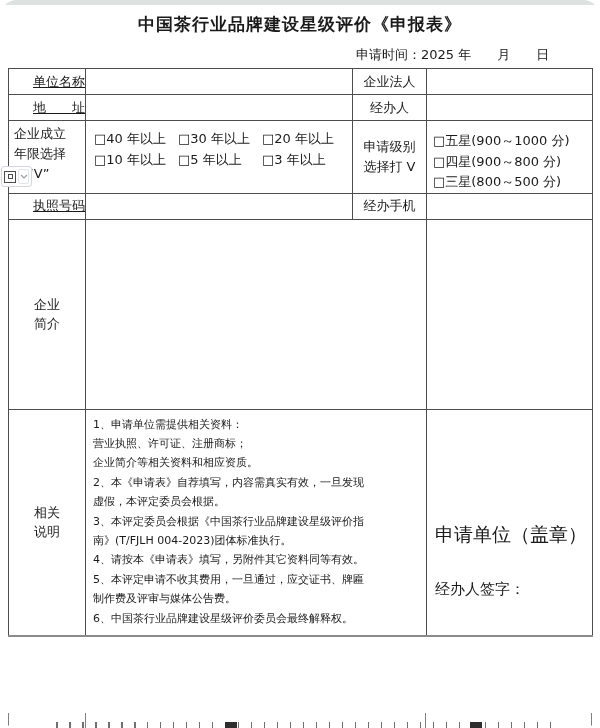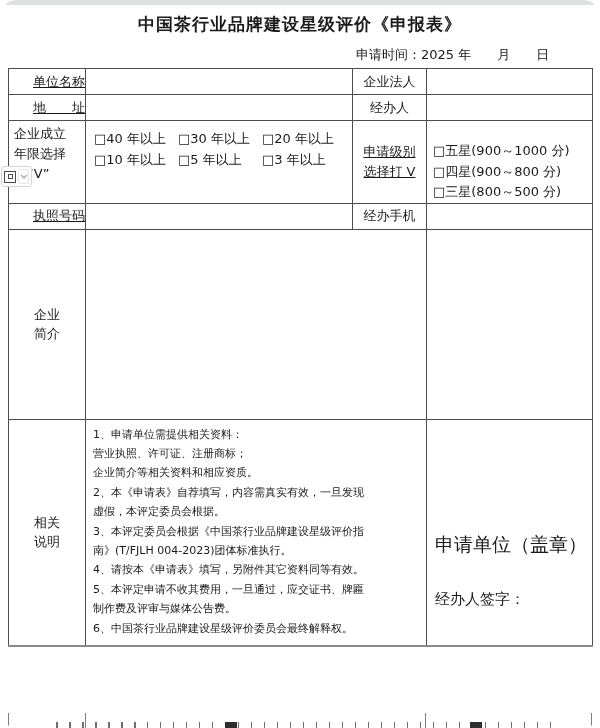--- a/index.html
+++ b/index.html
@@ -26,22 +26,22 @@
   }
   table.form tr.last td { border-bottom:2px solid #8b8b8b; }
   td.lbl { text-align:right; padding-left:23px;text-decoration:underline; }
   td.lbl-c { text-align:center; }
   td.blank { background:#fff; }
   .years-label div { line-height:20px; padding-left:5px; }
   .years-cell { vertical-align:top !important; padding-top:7px; }
   .chk-row { display:flex; gap:0; padding-left:8px; line-height:21px; }
   .chk-row span { display:inline-block; width:84px; white-space:nowrap; }
   .chk-row span:last-child { width:auto; }
-  .level-label div { line-height:20px; text-align:center;text-decoration:underline; }
-  .stars-cell { vertical-align:top !important; padding-top:20px; }
+  .level-label div { line-height:20px; text-align:center; }
+  .stars-cell { vertical-align:top !important; padding-top:10px; }
   .stars-cell div { line-height:20.5px; padding-left:6px; white-space:nowrap; }
   .criteria-cell div { line-height:17px; padding-left:7px; white-space:pre; }
   .two-line div { line-height:19px; text-align:center; }
   .notes-cell { vertical-align:top !important; padding:5px 6px 0 7px; }
   .notes-cell div { line-height:19.4px; font-size:11px; white-space:nowrap; }
   .stamp-cell { position:relative; vertical-align:top !important; }
   .stamp-cell .stamp { position:absolute; left:8px; top:112px; font-size:19px; }
   .stamp-cell .sign  { position:absolute; left:8px; top:170px; font-size:15px; }
   
   .float-ctrl {

